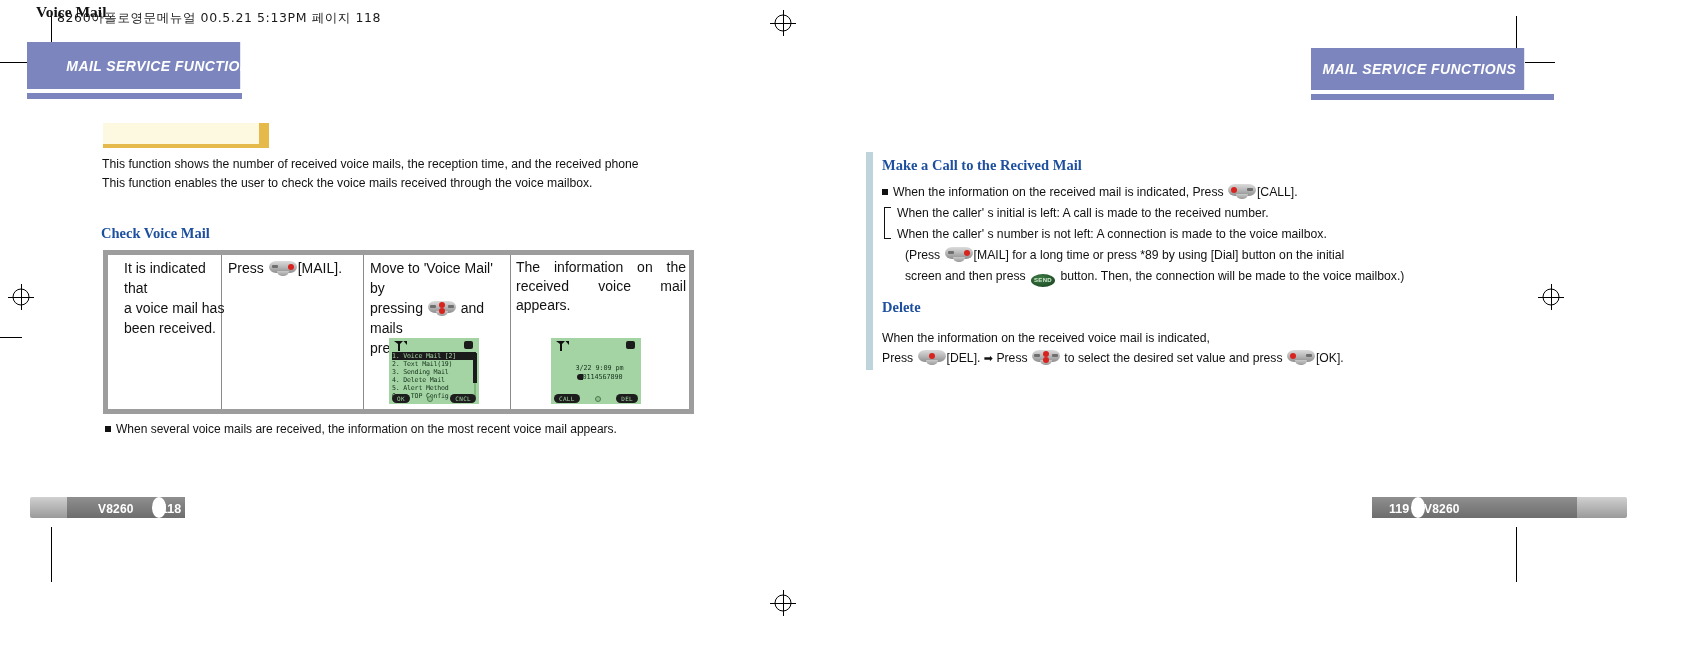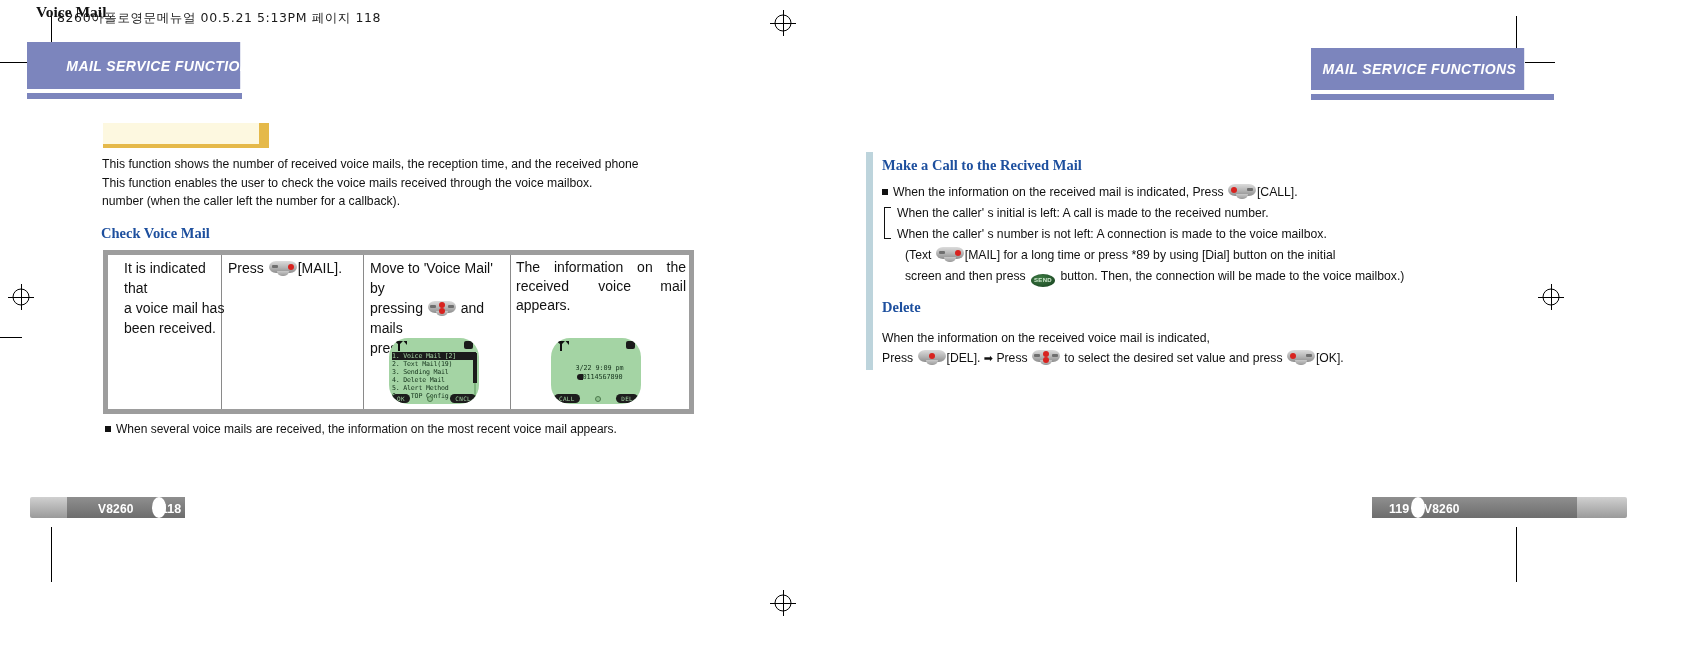--- a/index.html
+++ b/index.html
@@ -120,21 +120,21 @@
     color: #cfe7cf; font-size: 6px; font-weight: bold;
     text-align: center; line-height: 13px; letter-spacing: 0.3px;
     font-family: "Liberation Sans", sans-serif;
   }
 
   
   .lcd {
     position: absolute;
     width: 90px; height: 66px;
     background: #a4d4a4;
-    border-radius: 19px;
+    border-radius: 0;
     font-family: "DejaVu Sans Mono", monospace;
     overflow: hidden;
   }
   .lcd .antenna {
     position: absolute; left: 5px; top: 3px; width: 13px; height: 11px;
   }
   .lcd .menu { position: absolute; left: 3px; top: 14px; right: 3px; }
   .lcd .mi {
     font-size: 6.6px; line-height: 8.1px; color: #14321b;
     white-space: nowrap; letter-spacing: -0.2px;
@@ -250,21 +250,20 @@
 <div class="banner-underline" style="left:27px;top:93px;width:215px;"></div>
 
 <div class="voice-tab">
   <div class="voice-tab-bar"></div>
 </div>
 <div class="voice-tab-txt">Voice Mail</div>
 
 <div class="intro">
   <div style="text-align:justify;">This function shows   the number of   received voice mails,   the reception time, and the received phone</div>
   <div>This function enables  the user  to check  the voice  mails received through  the voice mailbox.</div>
-  <div>number (when the caller left the number for a callback).</div>
 </div>
 
 <div class="subhead" style="left:101px;top:225px;">Check Voice Mail</div>
 
 <div class="ptable">
   <div class="topbar"></div>
   <div class="botbar"></div>
   <div class="leftbar"></div>
   <div class="rightbar"></div>
   <div class="vsep" style="left:118px;"></div>
@@ -376,21 +375,21 @@
     <span class="dot"></span><span class="bar"></span>
   </span><span>[CALL].</span>
 </div>
 
 <div class="bracket" style="left:884px;top:207px;height:32px;"></div>
 
 <div class="rbody" style="left:897px;top:203px;width:600px;">When the caller' s initial is left: A call is made to the received number.</div>
 <div class="rbody" style="left:897px;top:224px;width:600px;">When the caller' s number is not left: A connection is made to the voice mailbox.</div>
 
 <div class="rbody" style="left:905px;top:245px;width:620px;">
-  <span>(Text</span>
+  <span>(Press</span>
   <span class="navkey right">
     <span class="body"></span><span class="tail"></span>
     <span class="dot"></span><span class="bar"></span>
   </span><span>[MAIL] for a  long time or  press *89 by  using [Dial] button  on the initial</span>
 </div>
 
 <div class="rbody" style="left:905px;top:266px;width:620px;">
   <span>screen and then  press</span>
   <span class="sendkey">SEND</span>
   <span>button.  Then, the  connection will  be made  to the  voice mailbox.)</span>

